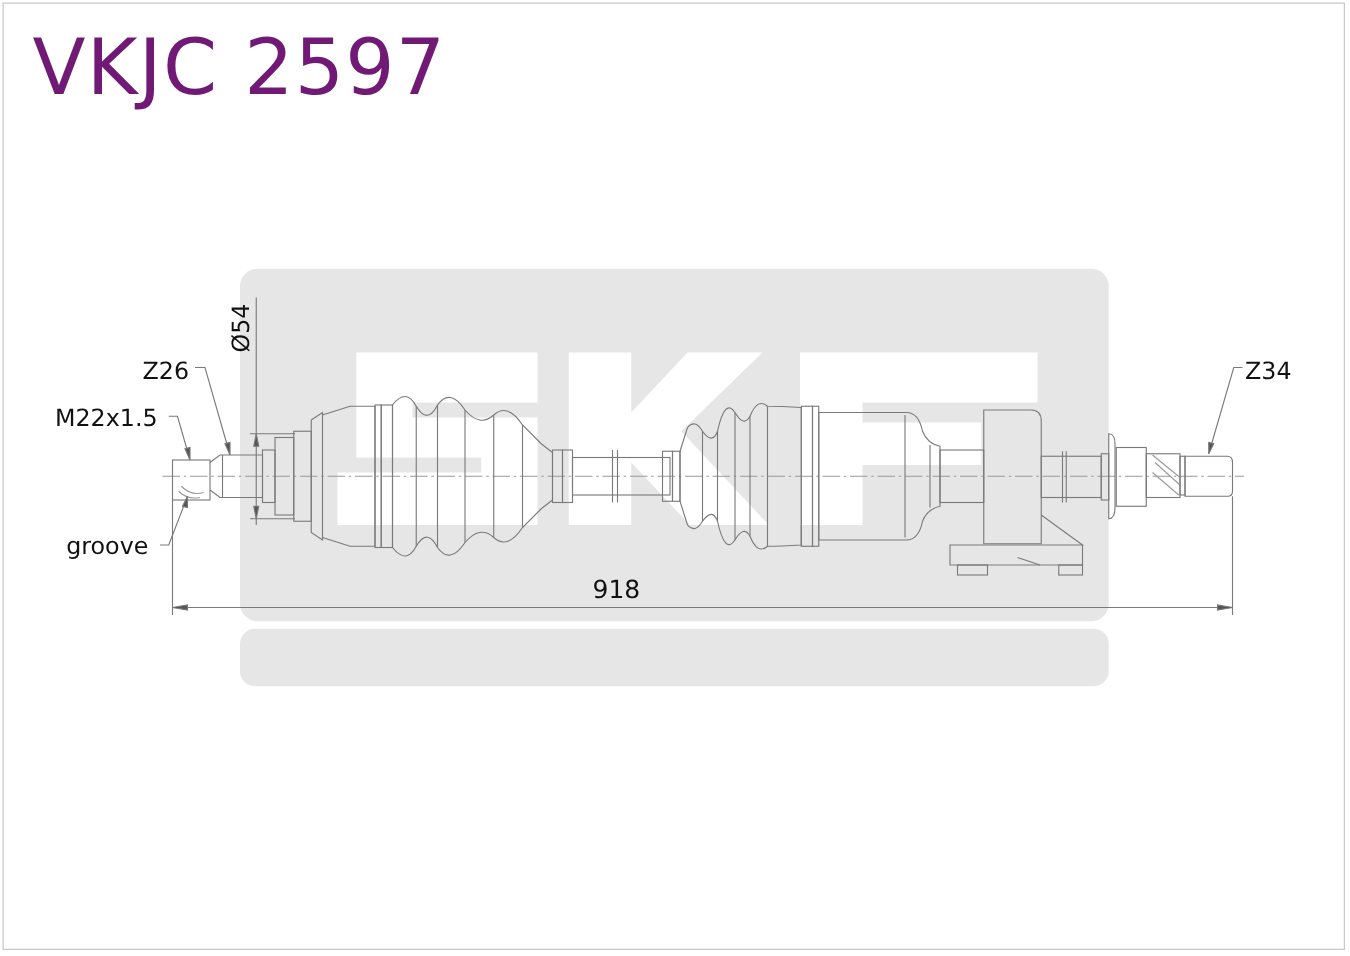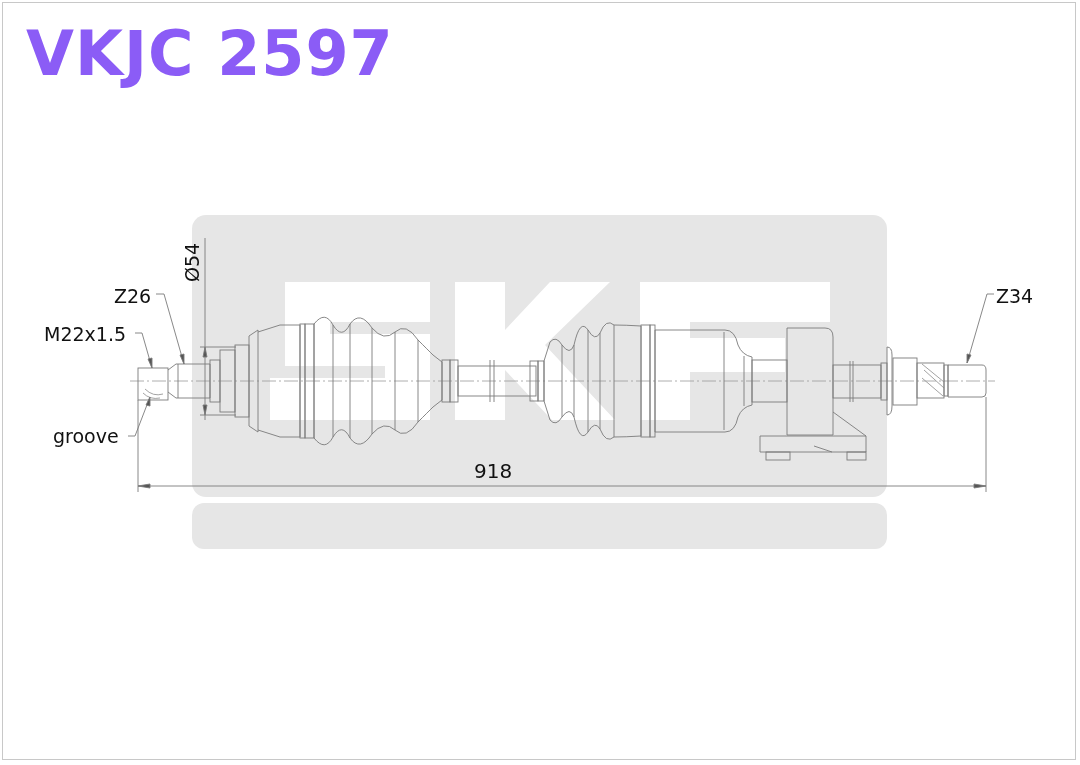--- a/index.html
+++ b/index.html
@@ -1,18 +1,18 @@
 <!DOCTYPE html>
 <html><head>
 <meta charset="utf-8">
 <style>
   html, body { margin: 0; padding: 0; background: #ffffff; }
   body { width: 1080px; height: 765px; position: relative; overflow: hidden; font-family: "DejaVu Sans", sans-serif; }
   .frame { position: absolute; left: 2px; top: 2px; width: 1074px; height: 758px; border: 1.5px solid #c8c8c8; box-sizing: border-box; }
-  .title { position: absolute; left: 26px; top: 14px; font-size: 62px; line-height: 80px; color: #8b5cf6; letter-spacing: 1px; font-family: "DejaVu Sans", sans-serif; font-weight: bold; }
+  .title { position: absolute; left: 26px; top: 14px; font-size: 62px; line-height: 80px; color: #701a75; letter-spacing: 1px; font-family: "DejaVu Sans", sans-serif; font-weight: normal; }
   svg.drawing { position: absolute; left: 0; top: 0; }
   .lbl { font-family: "DejaVu Sans", sans-serif; fill: #111; }
 </style>
 </head>
 <body>
 
 <div class="frame"></div>
 
 <div class="title">VKJC 2597</div>
 

